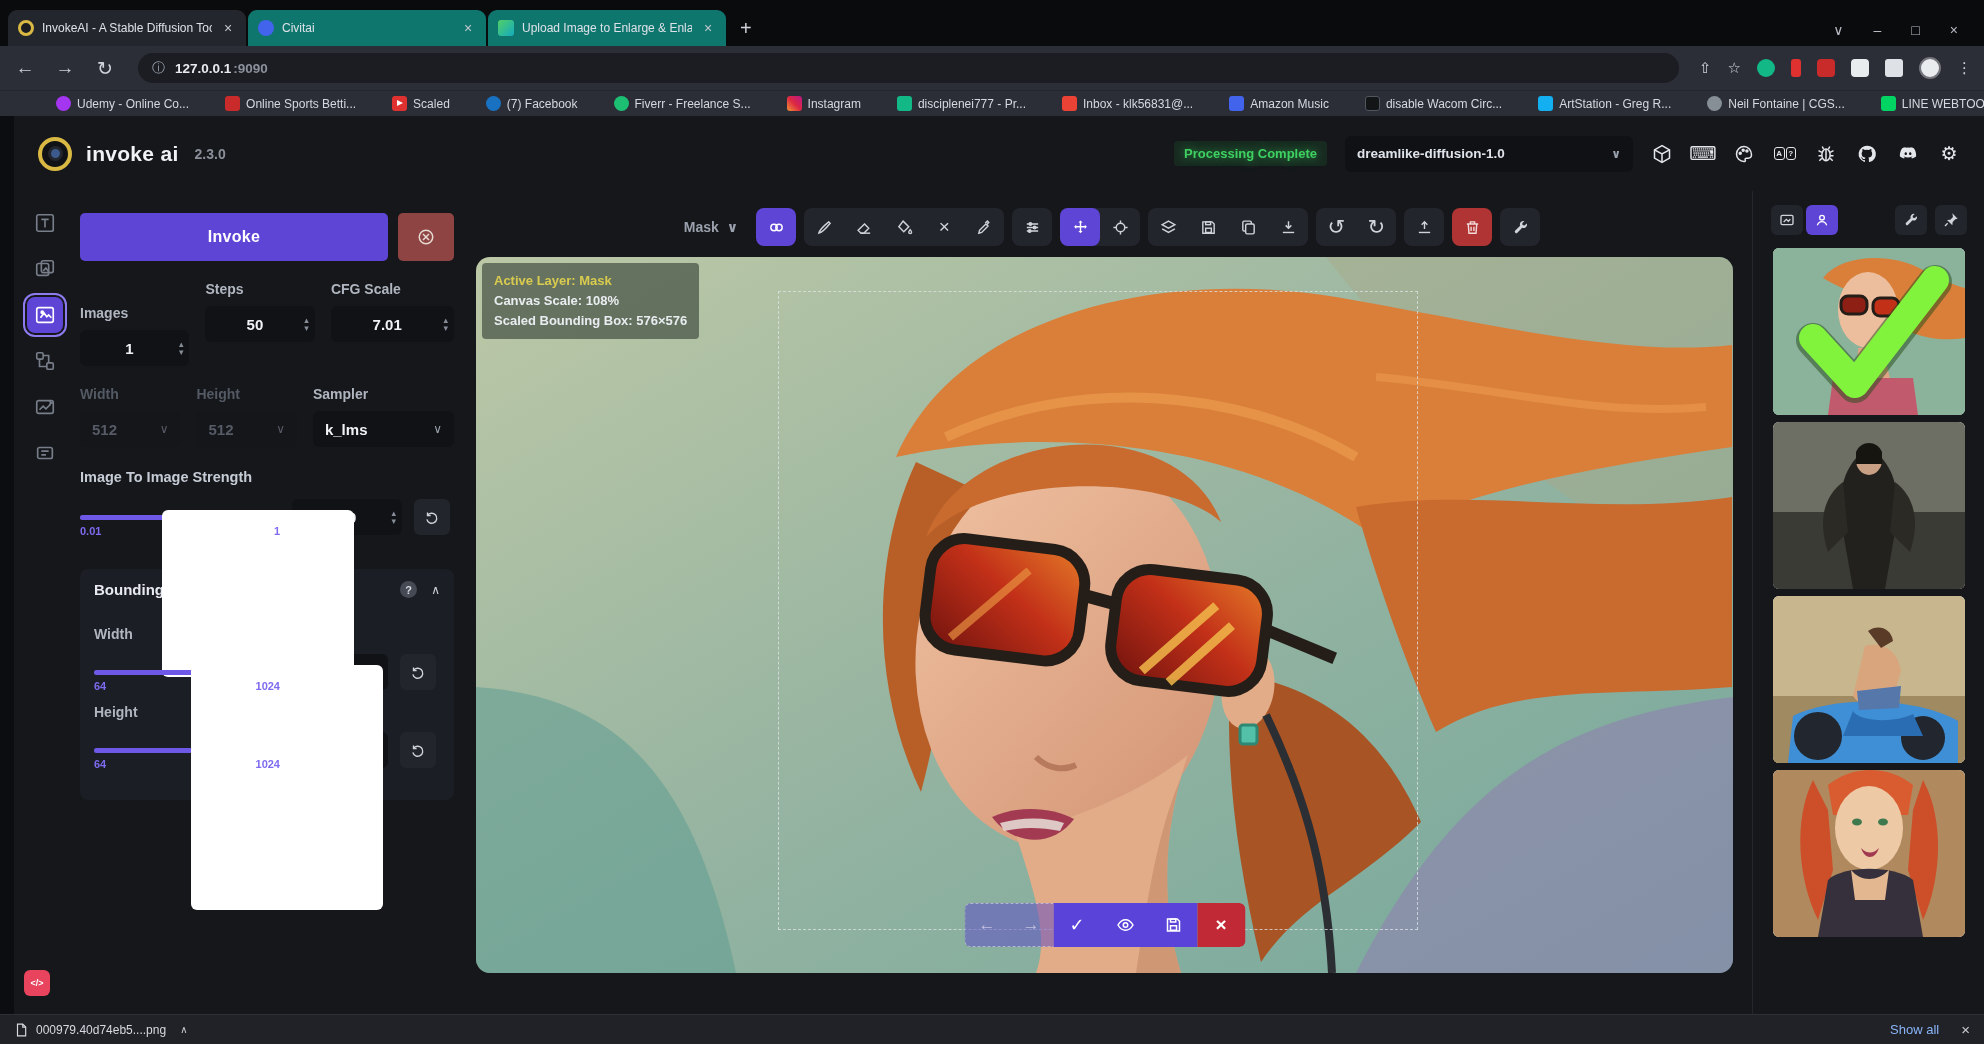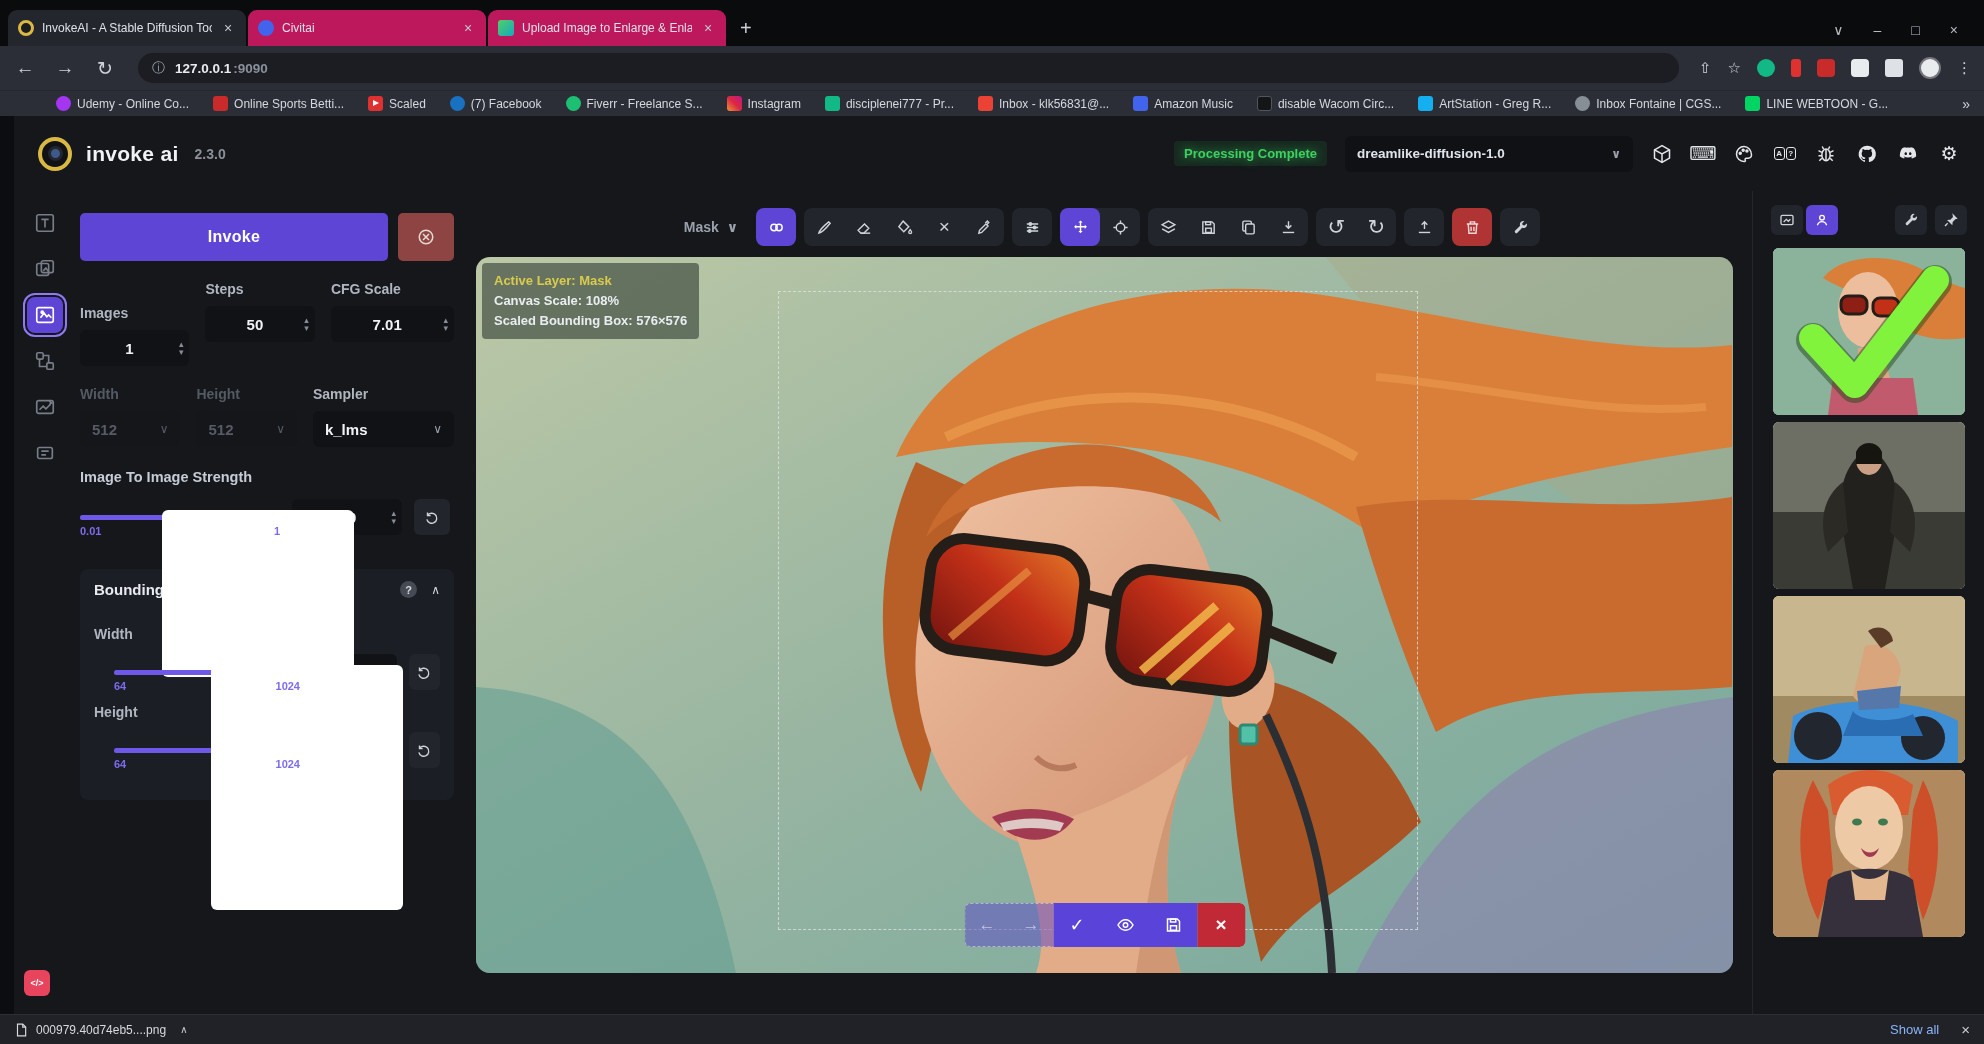--- a/index.html
+++ b/index.html
@@ -5,21 +5,21 @@
   * { margin:0; padding:0; box-sizing:border-box; }
   html,body { width:1984px; height:1044px; overflow:hidden; background:#0b0c0e;
     font-family:"Liberation Sans","DejaVu Sans",sans-serif; }
   .screen { width:1984px; height:1044px; position:relative; display:flex; flex-direction:column; }
 
   
   .tabstrip { height:46px; background:#0a0b0d; display:flex; align-items:flex-end; padding:0 8px; }
   .tab { width:238px; height:36px; border-radius:9px 9px 0 0; display:flex; align-items:center;
     gap:8px; padding:0 10px; margin-right:2px; font-size:12px; color:#dde1e8; }
   .tab.active { background:#23262c; }
-  .tab.grey { background:#be185d; }
+  .tab.grey { background:#0f766e; }
   .ttitle { flex:1; white-space:nowrap; overflow:hidden; }
   .tclose { color:#c3c7cf; font-size:14px; width:16px; text-align:center; border-radius:50%; }
   .tfav { width:16px; height:16px; border-radius:50%; flex:none; }
   .tfav-invoke { border:3px solid #d9b843; background:#1a1c22; }
   .tfav-civitai { background:#4263eb; }
   .tfav-upload { border-radius:3px; background:linear-gradient(135deg,#51cf66,#15aabf); }
   .newtab { color:#cfd3da; font-size:20px; padding:0 12px 6px; }
   .wincontrols { margin-left:auto; display:flex; gap:30px; padding:0 18px 8px; color:#b6bac2; font-size:14px; }
 
   .toolbar { height:44px; background:#2b2e36; display:flex; align-items:center; padding:0 12px; gap:14px; }
@@ -32,21 +32,21 @@
   .toolicons { display:flex; align-items:center; gap:16px; color:#cfd3da; font-size:15px; }
   .extdot { width:18px; height:18px; border-radius:50%; }
   .ext-green { background:#12b886; }
   .ext-red { background:#e03131; border-radius:3px; width:10px; }
   .ext-abp { background:#c92a2a; border-radius:4px; }
   .ext-puzzle { background:#e9ecef; border-radius:4px; }
   .ext-side { background:#dee2e6; border-radius:3px; }
   .avatar { width:22px; height:22px; border-radius:50%; background:#e9ecef; border:2px solid #74747c; }
 
   .bookmarksbar { height:26px; background:#2b2e36; border-top:1px solid #232630; display:flex;
-    align-items:center; gap:24px; padding:0 14px 0 56px; font-size:12px; color:#d5d8de; }
+    align-items:center; gap:36px; padding:0 14px 0 56px; font-size:12px; color:#d5d8de; }
   .bm { display:flex; align-items:center; gap:6px; white-space:nowrap; }
   .fav { width:15px; height:15px; border-radius:3px; flex:none; }
   .fav-udemy{background:#a435f0;border-radius:50%;} .fav-sports{background:#c92a2a;}
   .fav-youtube{background:#e03131;position:relative;}
   .fav-youtube::after{content:"";position:absolute;left:5px;top:4px;border-left:6px solid #fff;
     border-top:3.5px solid transparent;border-bottom:3.5px solid transparent;}
   .fav-facebook{background:#1971c2;border-radius:50%;} .fav-fiverr{background:#1dbf73;border-radius:50%;}
   .fav-instagram{background:linear-gradient(45deg,#f09433,#dc2743,#bc1888);}
   .fav-disciple{background:#12b886;} .fav-inbox{background:#ea4335;}
   .fav-amazon{background:#4263eb;} .fav-wacom{background:#141517;border:1px solid #51555e;}
@@ -143,21 +143,21 @@
   .numbox.small { width:110px; }
 
   .bbox-card { margin-top:34px; background:#1b1e25; border-radius:8px; padding-bottom:18px; }
   .bbox-head { display:flex; align-items:center; padding:12px 14px; }
   .bbox-title { color:#e8eaef; font-size:15px; font-weight:bold; flex:1; }
   .q-circle { width:17px; height:17px; border-radius:50%; background:#454a54; color:#d7dae0;
     font-size:11px; font-weight:bold; display:flex; align-items:center; justify-content:center; margin-right:14px; }
   .bbox-chev { color:#cfd3da; font-size:12px; }
   .bbox-body { padding:4px 14px 0; }
   .bbox-label { color:#b0b6c0; font-size:14px; font-weight:bold; margin-top:12px; }
-  .bbox-row { display:flex; align-items:center; gap:12px; margin-top:12px; margin-bottom:14px;margin-left:20px; }
+  .bbox-row { display:flex; align-items:center; gap:12px; margin-top:12px; margin-bottom:14px; }
   .slider.bb { width:186px; }
   .numbox.bb { width:96px; }
 
   
   .canvas-col { flex:1; position:relative; padding:14px 14px 0 12px; }
   .c-toolbar { height:44px; display:flex; justify-content:center; align-items:center; gap:8px; }
   .layer-select { display:flex; align-items:center; gap:8px; color:#9aa1ad; font-size:14px;
     font-weight:bold; padding:0 10px; height:38px; }
   .tgroup { display:flex; background:#22252c; border-radius:8px; height:38px; align-items:center; }
   .tbtn { width:40px; height:38px; display:flex; align-items:center; justify-content:center;
@@ -300,21 +300,21 @@
     <div class="bm">
         <span class="fav fav-wacom"></span>
         <span>disable Wacom Circ...</span>
       </div>
     <div class="bm">
         <span class="fav fav-artstation"></span>
         <span>ArtStation - Greg R...</span>
       </div>
     <div class="bm">
         <span class="fav fav-neil"></span>
-        <span>Inbox Fontaine | CGS...</span>
+        <span>Neil Fontaine | CGS...</span>
       </div>
     <div class="bm">
         <span class="fav fav-webtoon"></span>
         <span>LINE WEBTOON - G...</span>
       </div>
     <span class="bm-overflow">»</span>
   </div>
 
   <div class="page">
 

